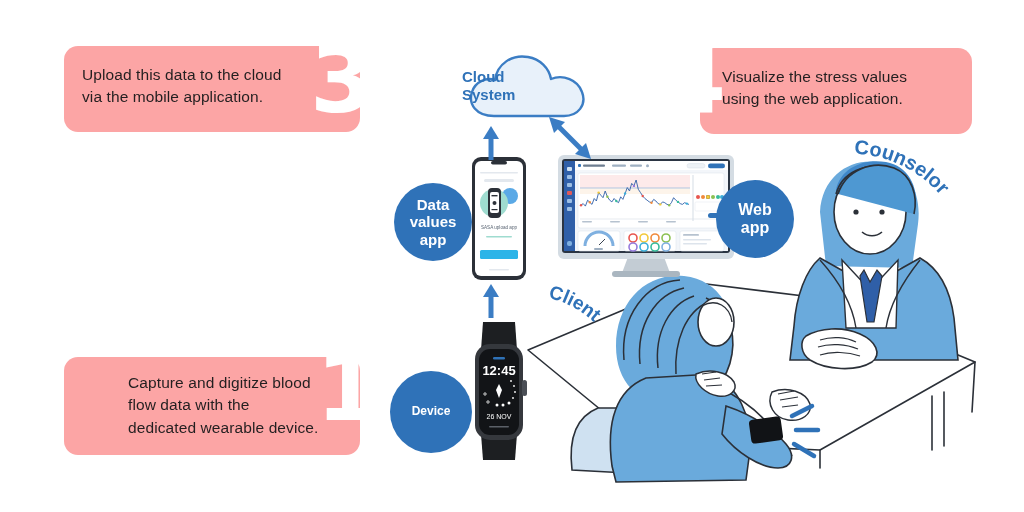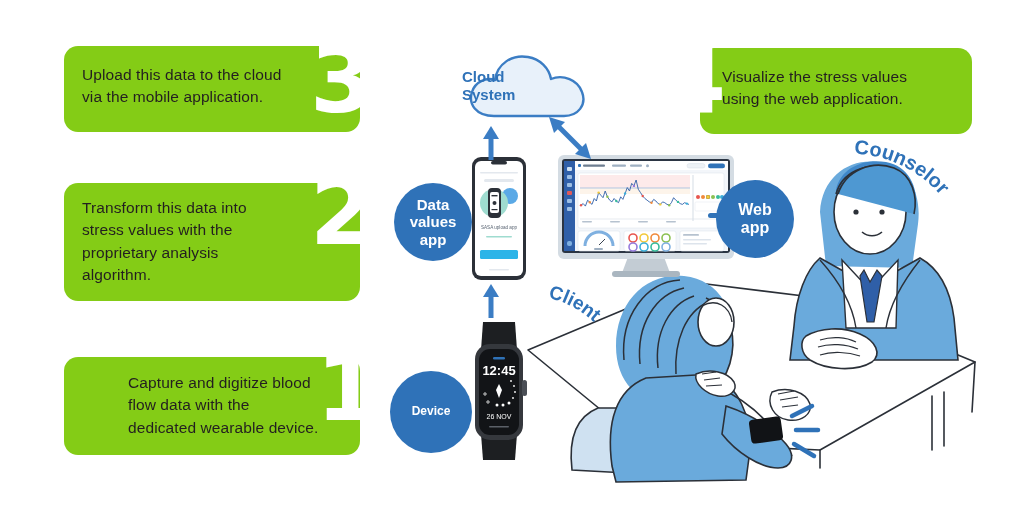--- a/index.html
+++ b/index.html
@@ -8,21 +8,21 @@
     background:#ffffff;
     font-family:"Liberation Sans","DejaVu Sans",sans-serif;
     overflow:hidden;
     position:relative;
   }
   .stage{position:relative;width:1024px;height:512px;}
 
   
   .step-card{
     position:absolute;
-    background:#84cc16;
+    background:#fca5a5;
     border-radius:14px;
     box-sizing:border-box;
     overflow:hidden;
   }
   .step-card .step-text{
     position:absolute;
     color:#231f20;
     font-size:15.5px;
     line-height:1.45;
     letter-spacing:.1px;
@@ -108,26 +108,20 @@
 <body>
 
 <div class="stage">
 
   <div class="step-card" id="card3">
     <div class="step-text">Upload this data to the cloud
 via the mobile application.</div>
   </div>
   <div class="step-num" id="num3">3</div>
 
-  <div class="step-card" id="card2">
-    <div class="step-text">Transform this data into
-stress values with the
-proprietary analysis
-algorithm.</div>
-  </div>
   <div class="step-num" id="num2">2</div>
 
   <div class="step-card" id="card1">
     <div class="step-text">Capture and digitize blood
 flow data with the
 dedicated wearable device.</div>
   </div>
   <div class="step-num" id="num1">1</div>
 
   <div class="step-card" id="card4">

